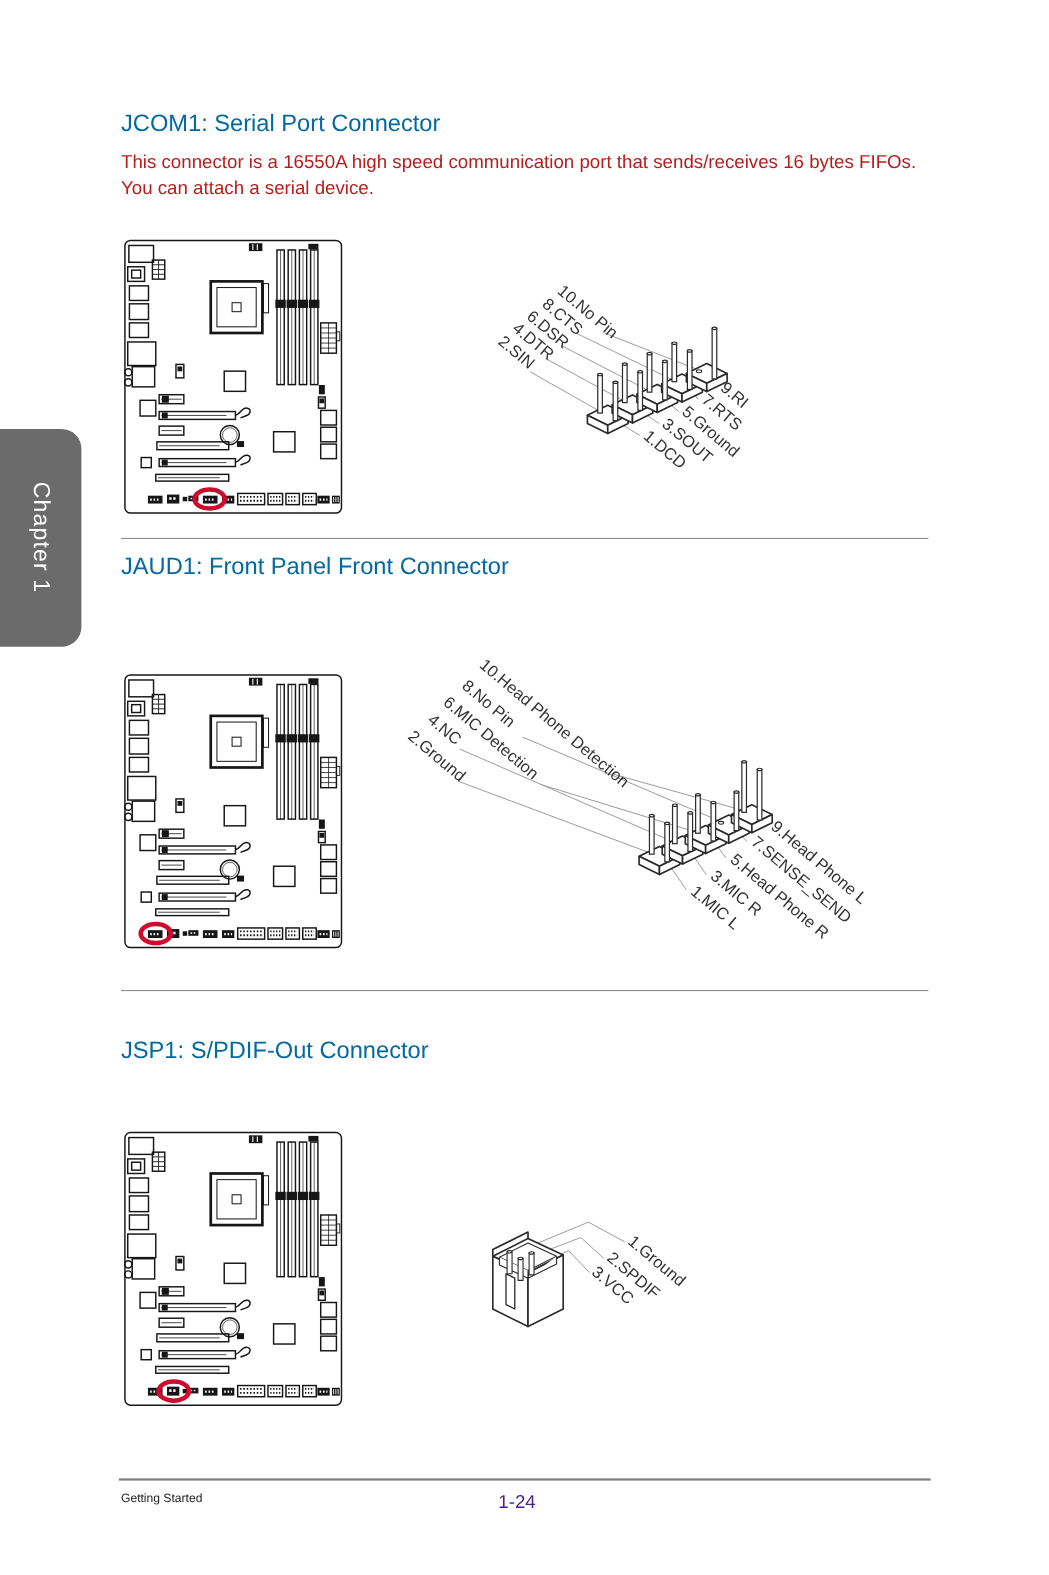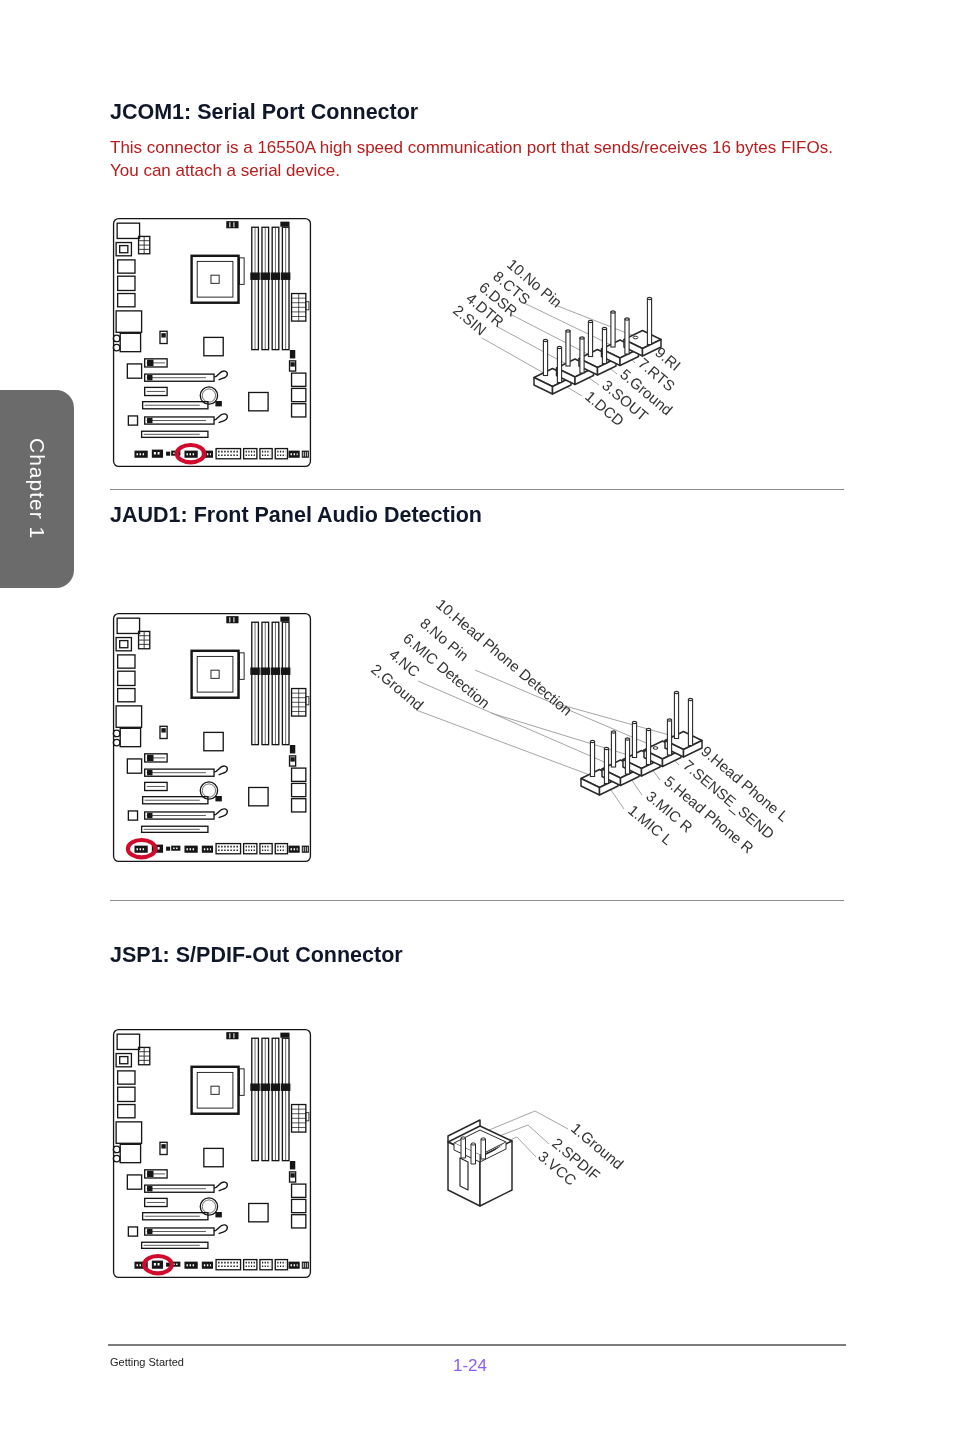--- a/index.html
+++ b/index.html
@@ -1,28 +1,28 @@
 <!DOCTYPE html>
 <html><head>
 <meta charset="utf-8">
 <style>
   html,body{margin:0;padding:0;background:#ffffff;}
   .page{position:relative;width:954px;height:1432px;background:#fff;overflow:hidden;
         font-family:"Liberation Sans",sans-serif;color:#1c1c1c;}
   .chapter-tab{position:absolute;left:0;top:390px;width:74px;height:198px;background:#6b6b6b;
         border-radius:0 18px 18px 0;display:flex;align-items:center;justify-content:center;}
   .chapter-tab span{writing-mode:vertical-rl;color:#fff;font-size:21px;letter-spacing:1px;}
-  h2.sec-title{position:absolute;left:110px;margin:0;font-size:21.5px;font-weight:bold;color:#0f172a;}
+  h2.sec-title{position:absolute;left:110px;margin:0;font-size:21.5px;font-weight:normal;color:#0369a1;}
   p.sec-desc{position:absolute;left:110px;margin:0;width:735px;font-size:17px;line-height:1.33;color:#b91c1c;}
   .board-slot{position:absolute;left:110px;width:204px;height:255px;}
   .pinfig{position:absolute;}
   .sep{position:absolute;left:110px;width:734px;height:0;border-top:1.5px solid #8c8c8c;}
   .footer-rule{position:absolute;left:108px;top:1344px;width:738px;height:0;border-top:2.5px solid #7d7d7d;}
   .footer-left{position:absolute;left:110px;top:1356px;font-size:11px;color:#222;}
-  .footer-page{position:absolute;left:453px;top:1356px;font-size:17px;color:#8b5cf6;}
+  .footer-page{position:absolute;left:453px;top:1356px;font-size:17px;color:#4c1d95;}
   .pinlabel{font-family:"Liberation Sans",sans-serif;font-size:15px;fill:#333;}
   .callout{stroke:#9b9b9b;stroke-width:0.9;fill:none;}
   .mb{stroke:#161616;fill:none;stroke-width:1.3;}
 </style>
 </head>
 <body>
 
 <svg width="0" height="0" style="position:absolute" aria-hidden="true">
   <defs>
     <g id="hbase" stroke="#2a2a2a" stroke-width="1.5" fill="#fff" stroke-linejoin="round">
@@ -201,21 +201,21 @@
       <text class="pinlabel" transform="translate(222,106) rotate(40)">9.RI</text>
       <text class="pinlabel" transform="translate(205,117) rotate(40)">7.RTS</text>
       <text class="pinlabel" transform="translate(187,128) rotate(40)">5.Ground</text>
       <text class="pinlabel" transform="translate(169,139) rotate(40)">3.SOUT</text>
       <text class="pinlabel" transform="translate(152,150) rotate(40)">1.DCD</text>
     </g>
   </svg>
 
   <div class="sep" style="top:489px"></div>
 
-  <h2 class="sec-title" style="top:503px">JAUD1: Front Panel Audio Detection</h2>
+  <h2 class="sec-title" style="top:503px">JAUD1: Front Panel Front Connector</h2>
   <div class="board-slot" style="top:610px">
   <svg viewBox="0 0 200 250" width="204" height="255">
     <rect x="3.5" y="3.5" width="193" height="243" rx="5" class="mb" stroke-width="1.8"></rect>
     <g>
       <rect x="114" y="6" width="12" height="7" fill="#161616"></rect>
       <path d="M117.5,7v5 M121.5,7v5" stroke="#fff" stroke-width="1"></path>
       <rect x="167" y="6.5" width="9" height="5" fill="#161616"></rect>
     </g>
     <g class="mb">
       <rect x="7" y="8" width="22" height="15"></rect>

